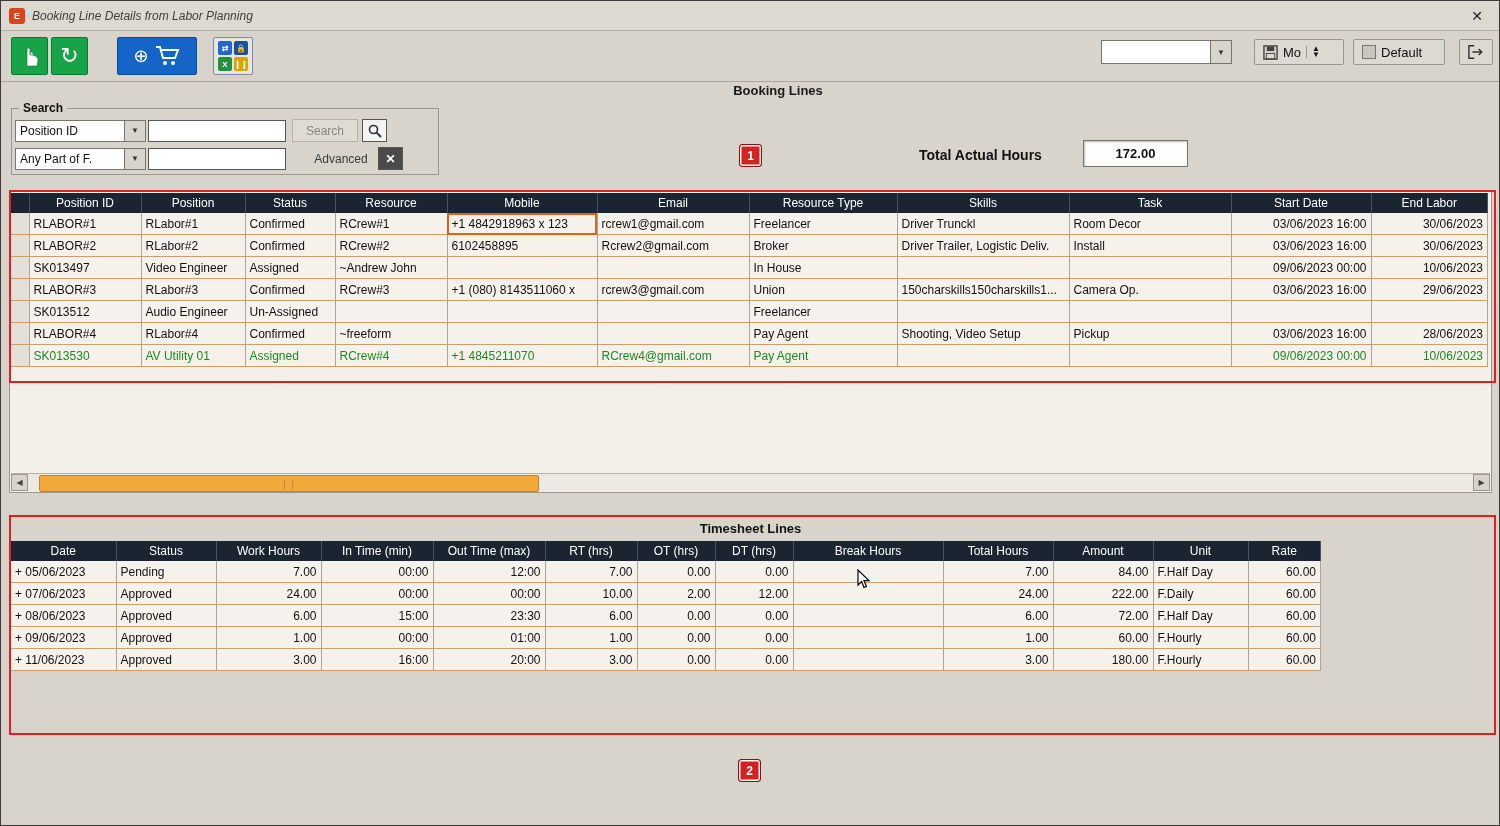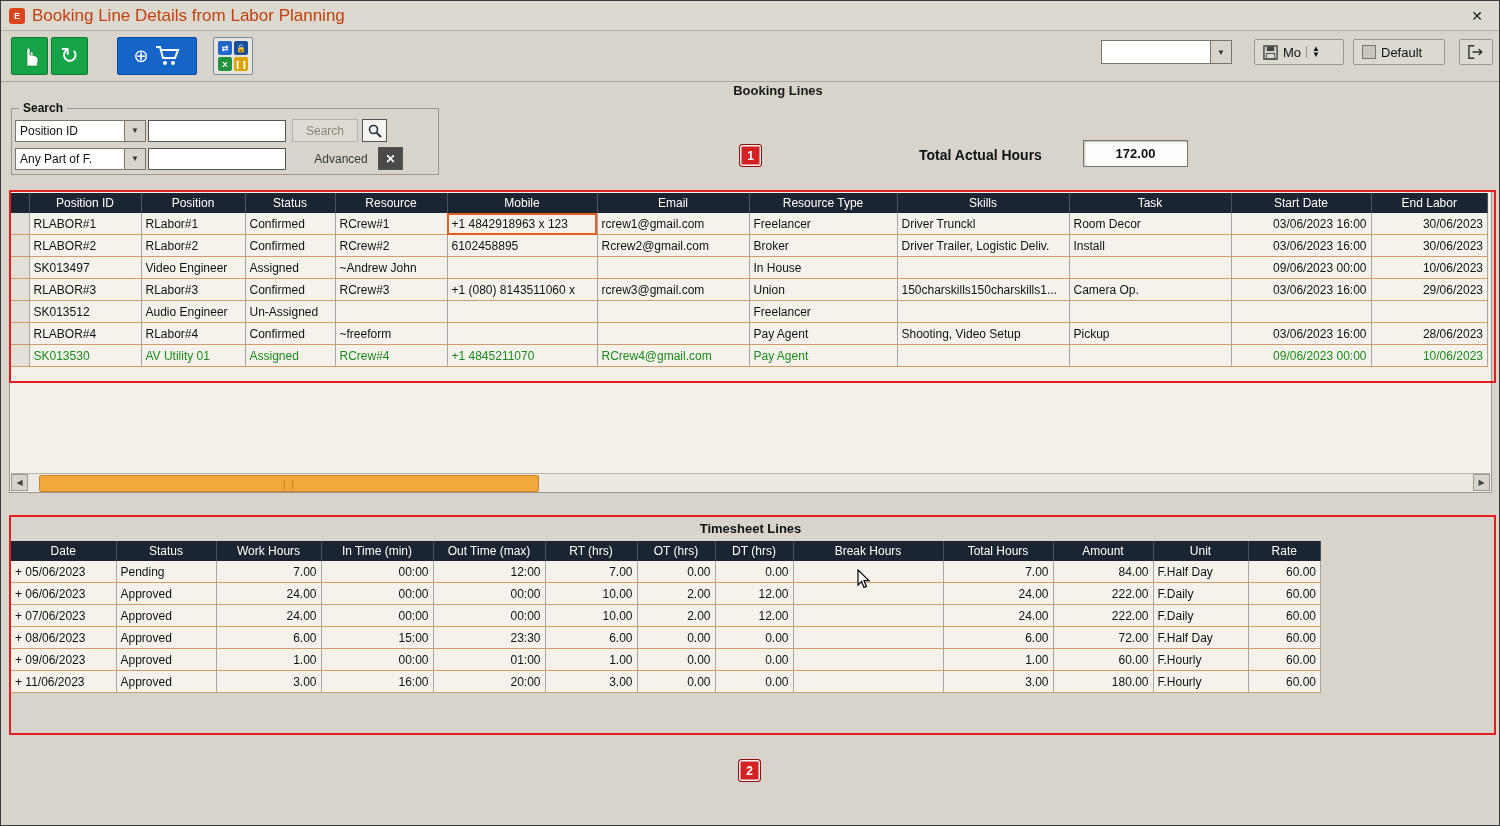--- a/index.html
+++ b/index.html
@@ -6,21 +6,21 @@
   body{
     width:1500px;height:826px;position:relative;overflow:hidden;
     background:#d8d4cb;font-family:"Liberation Sans",sans-serif;color:#111;
     border:1px solid #3a3a3a;box-sizing:border-box;
   }
   
   .titlebar{position:absolute;left:0;top:0;width:100%;height:30px;background:#dcd9d1;
     border-bottom:1px solid #b5b2aa;display:flex;align-items:center;padding:0 8px;box-sizing:border-box;}
   .app-icon{width:16px;height:16px;background:#d9441c;border-radius:3px;margin-right:7px;
     display:inline-flex;align-items:center;justify-content:center;color:#fff;font-size:9px;font-weight:bold;}
-  .win-title{font-size:17px;color:#c2410c;}
+  .win-title{font-size:12px;color:#404040;font-style:italic;}
   .close-btn{margin-left:auto;font-size:14px;color:#222;cursor:pointer;padding:0 8px;}
   
   .toolbar{position:absolute;left:0;top:30px;width:100%;height:50px;background:#d8d4cb;
     border-bottom:1px solid #a9a59c;}
   .tbtn{position:absolute;top:6px;height:38px;border:1px solid #6e6a62;border-radius:2px;
     display:flex;align-items:center;justify-content:center;cursor:pointer;box-sizing:border-box;}
   .tbtn.green{background:#17a347;border-color:#0d7a32;color:#fff;}
   .tbtn.blue{background:#1565c8;border-color:#0d4globals;border-color:#0d4a96;color:#fff;}
   .tbtn.plain{background:#e8e5de;border-color:#7c88a8;}
   .icon-glyph{font-size:22px;line-height:1;color:#fff;}
@@ -378,35 +378,20 @@
           <td class="r">7.00</td>
           <td class="r">0.00</td>
           <td class="r">0.00</td>
           <td class="r"></td>
           <td class="r">7.00</td>
           <td class="r">84.00</td>
           <td>F.Half Day</td>
           <td class="r">60.00</td>
         </tr>
         <tr>
-          <td>+ 06/06/2023</td>
-          <td>Approved</td>
-          <td class="r">24.00</td>
-          <td class="r">00:00</td>
-          <td class="r">00:00</td>
-          <td class="r">10.00</td>
-          <td class="r">2.00</td>
-          <td class="r">12.00</td>
-          <td class="r"></td>
-          <td class="r">24.00</td>
-          <td class="r">222.00</td>
-          <td>F.Daily</td>
-          <td class="r">60.00</td>
-        </tr>
-        <tr>
           <td>+ 07/06/2023</td>
           <td>Approved</td>
           <td class="r">24.00</td>
           <td class="r">00:00</td>
           <td class="r">00:00</td>
           <td class="r">10.00</td>
           <td class="r">2.00</td>
           <td class="r">12.00</td>
           <td class="r"></td>
           <td class="r">24.00</td>

